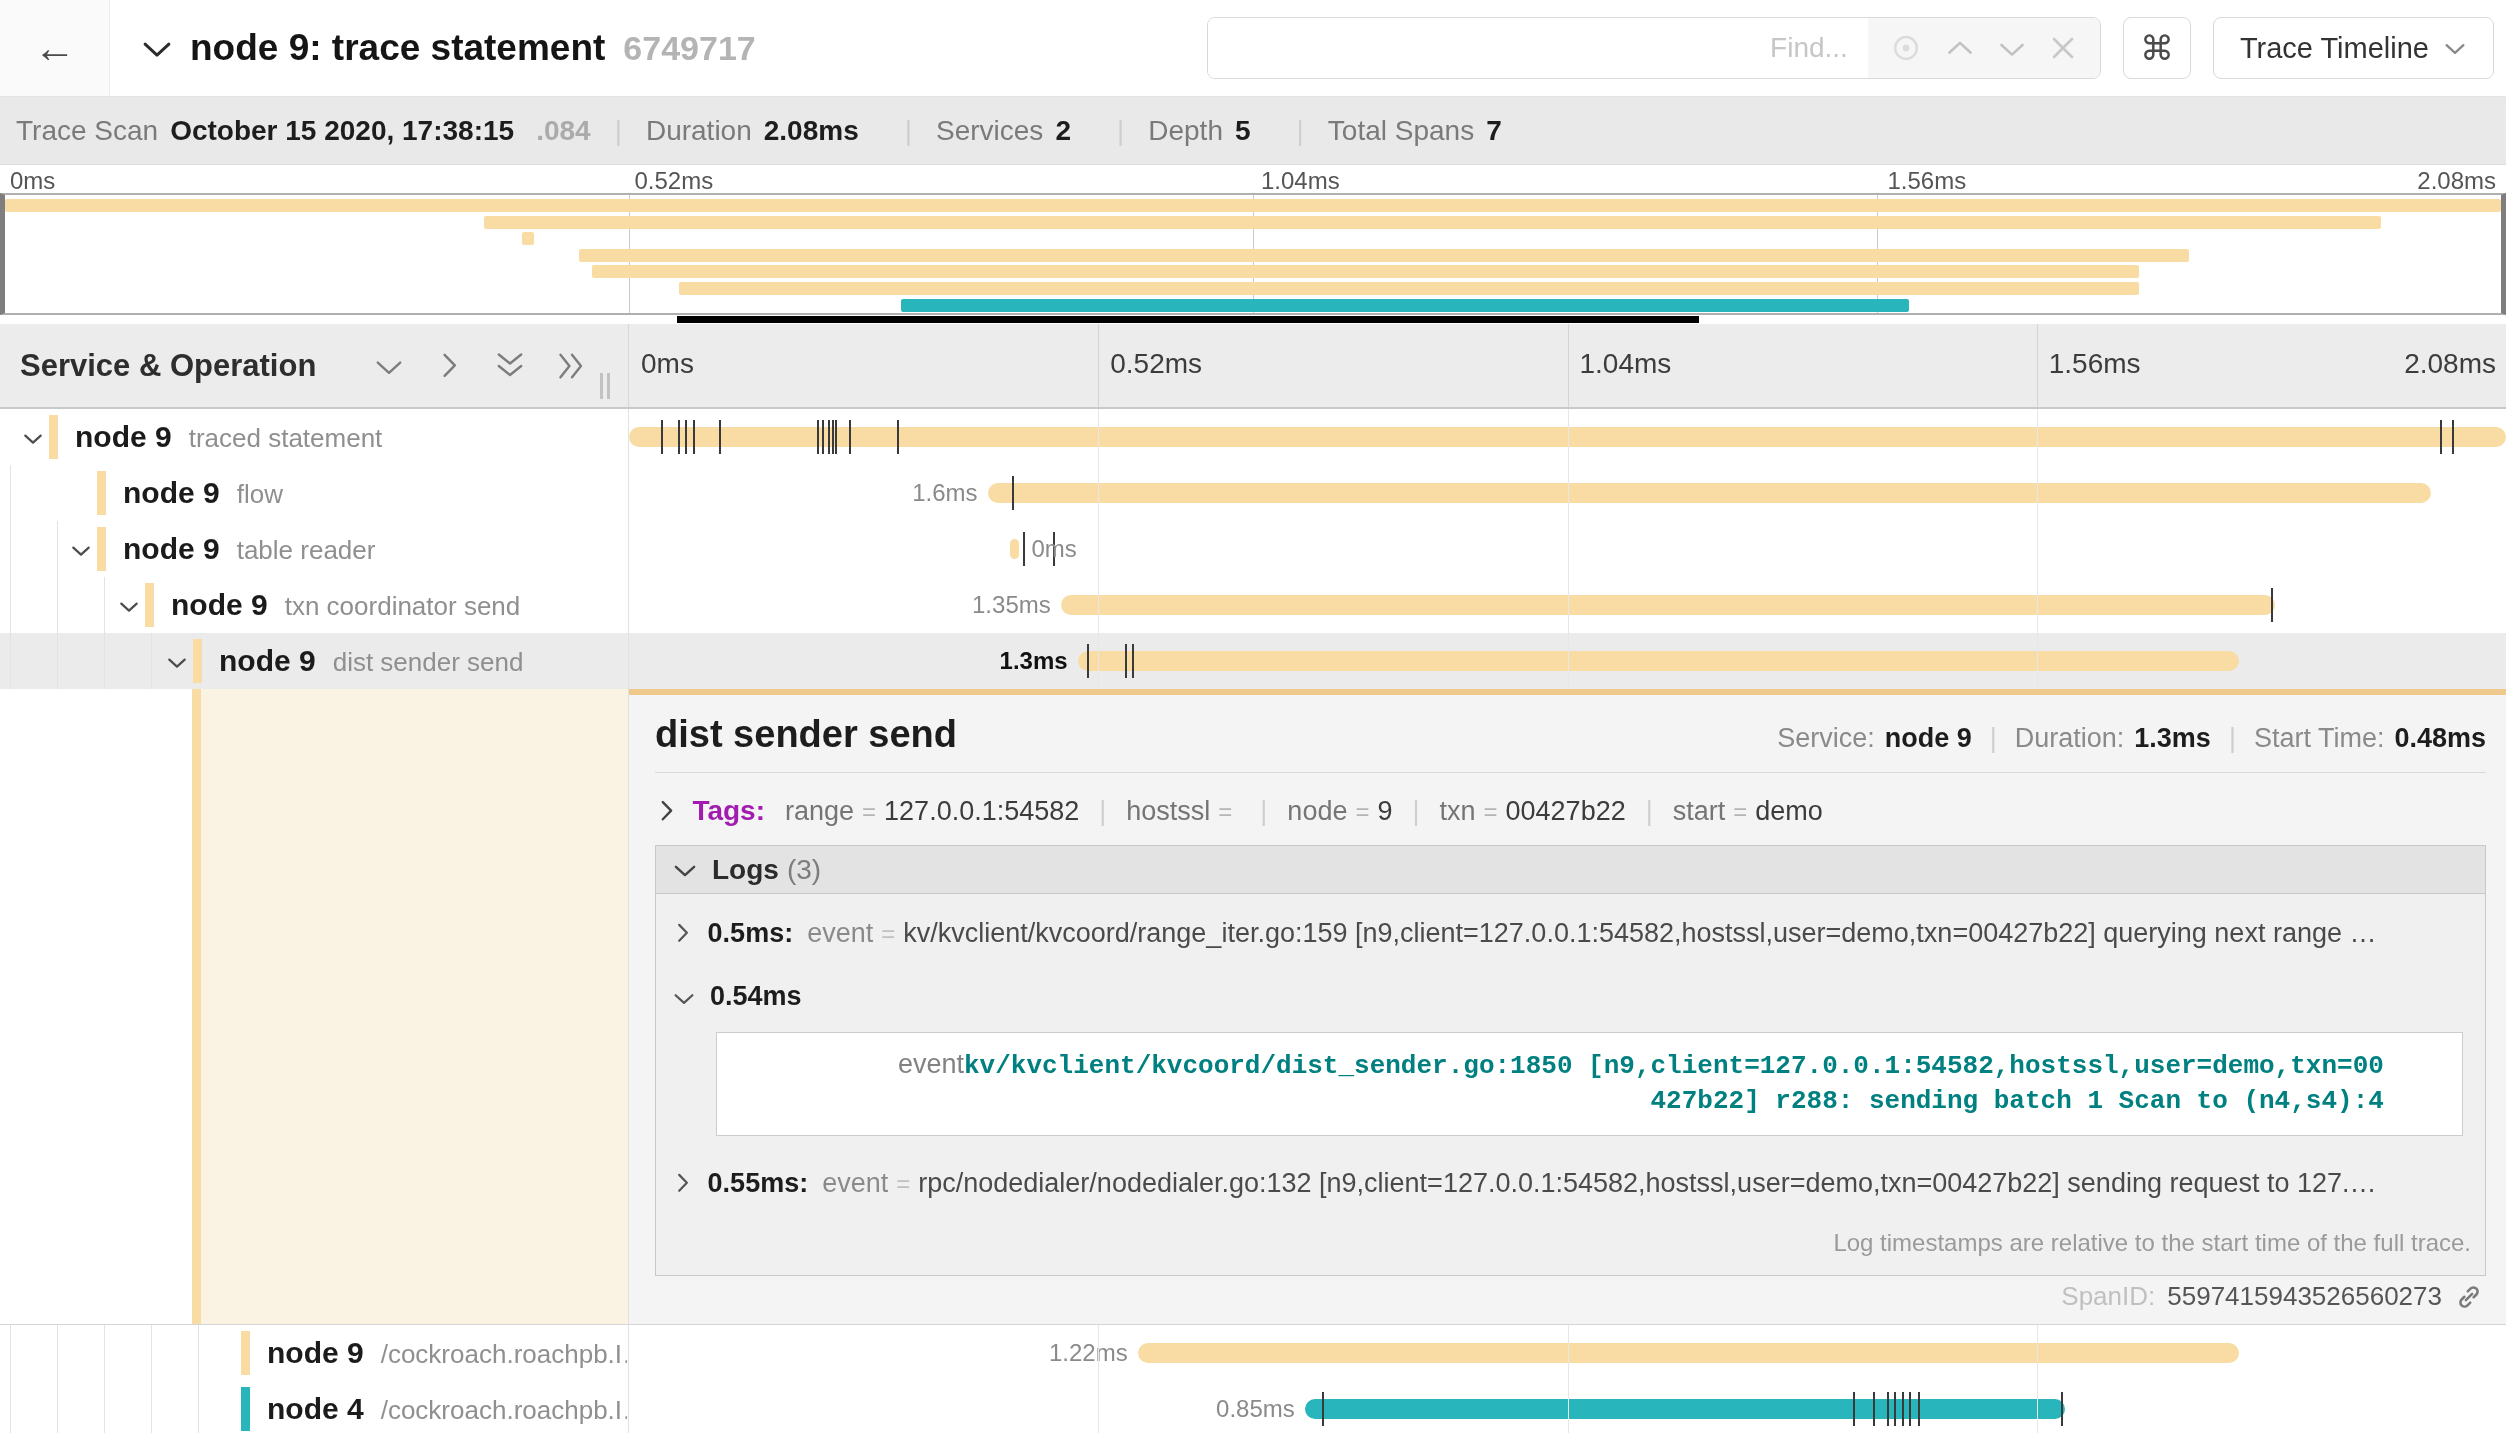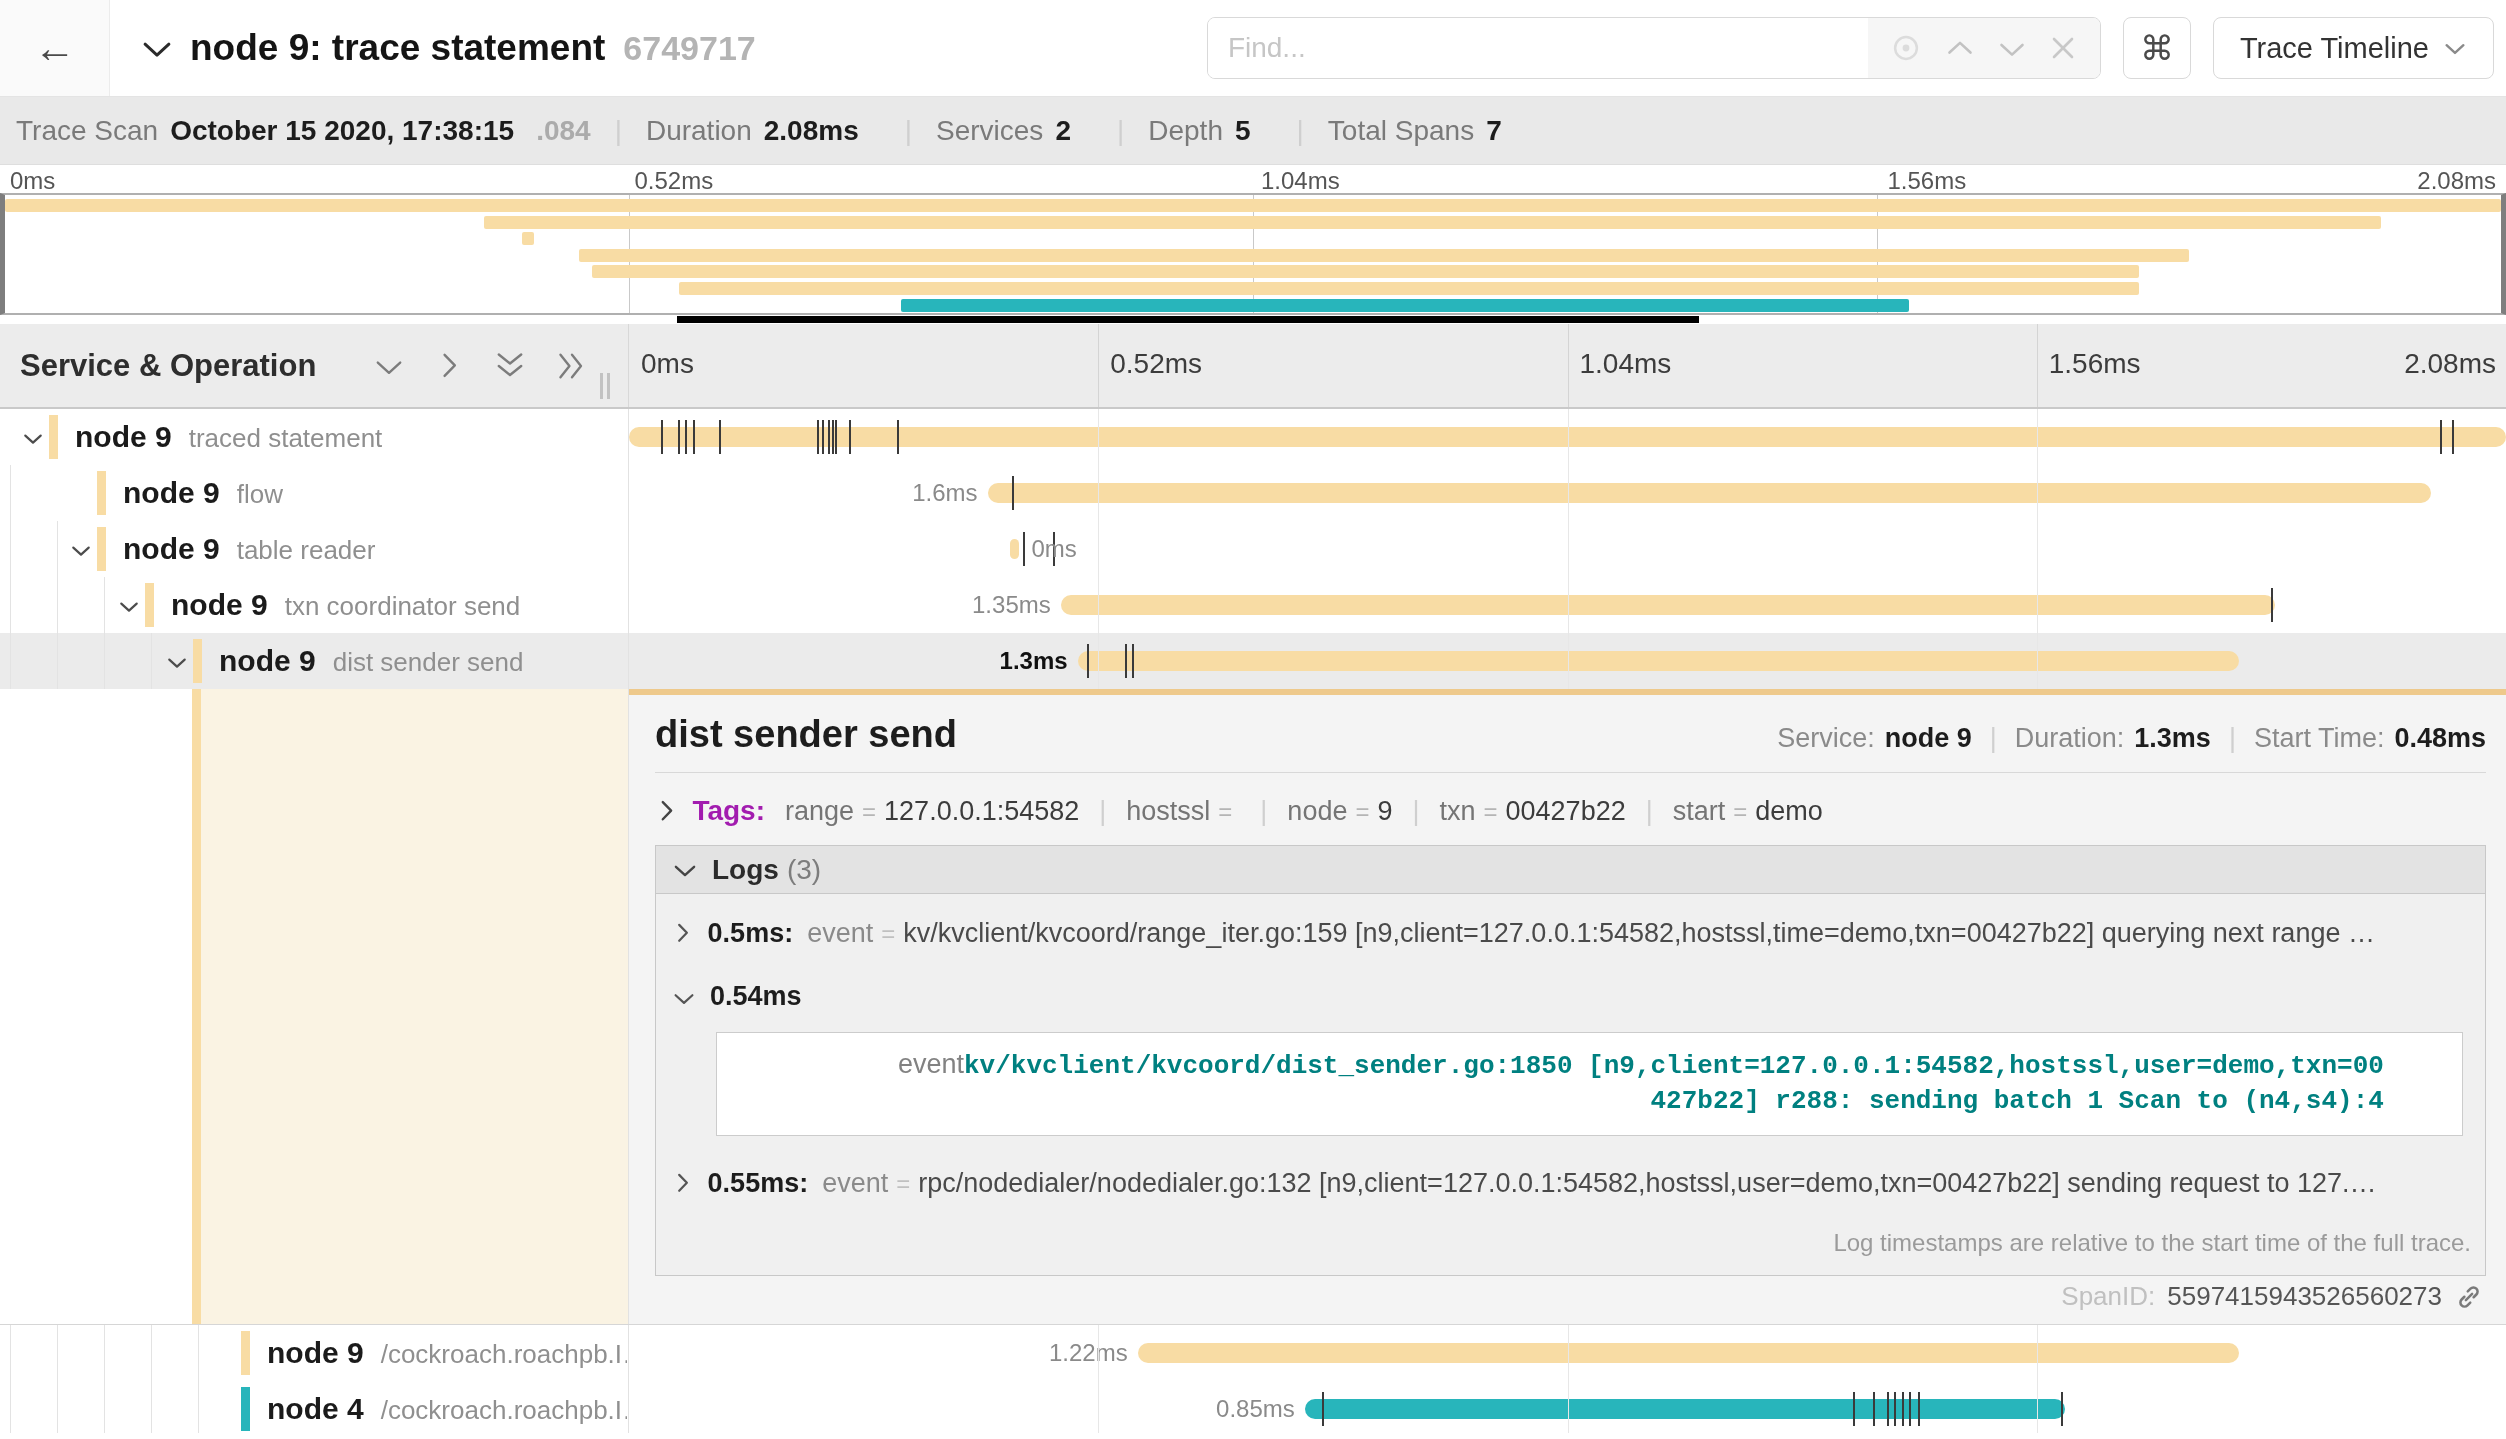--- a/index.html
+++ b/index.html
@@ -10,21 +10,21 @@
   }
   
   .topbar { height:97px; display:flex; align-items:center; border-bottom:1px solid #e4e4e4; background:#fff; }
   .back { width:110px; height:96px; background:#fafafa; border:none; border-right:1px solid #ececec;
           font-size:42px; color:#4a4a4a; cursor:pointer; flex:none; }
   .titlewrap { display:flex; align-items:center; margin-left:30px; flex:1; min-width:0; }
   .tchev { display:inline-flex; margin-right:16px; }
   .titlewrap h1 { font-size:37px; font-weight:700; color:#151515; white-space:nowrap; }
   .tid { font-size:34px; font-weight:600; color:#b4b4b4; margin-left:18px; }
   .findwrap { display:flex; align-items:stretch; height:62px; border:1px solid #d9d9d9; border-radius:8px; overflow:hidden; flex:none; }
-  .find { width:660px; border:none; outline:none; font-size:28px; padding:0 20px; color:#c2410c; font-family:inherit; }
+  .find { width:660px; border:none; outline:none; font-size:28px; padding:0 20px; color:#c2410c; font-family:inherit;text-align:right; }
   .find::placeholder { color:#c6c6c6; }
   .findicons { width:232px; background:#f6f6f6; display:flex; align-items:center; justify-content:space-evenly; }
   .findicons span { display:inline-flex; cursor:pointer; }
   .kbd { width:68px; height:62px; margin-left:22px; background:#fff; border:1px solid #d9d9d9; border-radius:8px;
          font-size:34px; color:#4a4a4a; cursor:pointer; flex:none; font-family:inherit; }
   .viewbtn { height:62px; margin:0 12px 0 22px; padding:0 26px; background:#fff; border:1px solid #d9d9d9; border-radius:8px;
              font-size:29px; color:#333; cursor:pointer; display:flex; align-items:center; gap:14px; flex:none; font-family:inherit; }
   
   .summary { height:68px; background:#e9e9e9; border-bottom:1px solid #dedede; display:flex; align-items:center;
              padding-left:16px; font-size:28px; }
@@ -379,21 +379,21 @@
         <div class="dlbody">
           <div class="logrow ">
       <span class="lchev">
                   <svg width="21.6" height="21.6" viewBox="0 0 21.6 21.6" fill="none">
                     <polyline points="7.199999999999999,2.88 14.879999999999999,10.8 7.199999999999999,18.72" stroke="#555" stroke-width="2.2" stroke-linecap="round" stroke-linejoin="round" fill="none"></polyline>
                   </svg>
                 </span>
       <span class="logts">0.5ms:</span>
                 <span class="logk">event</span>
                 <span class="logeq">=</span>
-                <span class="logv">kv/kvclient/kvcoord/range_iter.go:159 [n9,client=127.0.0.1:54582,hostssl,time=demo,txn=00427b22] querying next range …</span>
+                <span class="logv">kv/kvclient/kvcoord/range_iter.go:159 [n9,client=127.0.0.1:54582,hostssl,user=demo,txn=00427b22] querying next range …</span>
               </div>
           <div class="logrow mt">
       <span class="lchev">
                   <svg width="24" height="19.200000000000003" viewBox="0 0 24 19.200000000000003" fill="none">
                     <polyline points="3.5999999999999996,7.199999999999999 12,14.879999999999999 20.4,7.199999999999999" stroke="#555" stroke-width="2.2" stroke-linecap="round" stroke-linejoin="round" fill="none"></polyline>
                   </svg>
                 </span>
       <span class="logts">0.54ms</span>
               </div>
           <div class="evbox">

